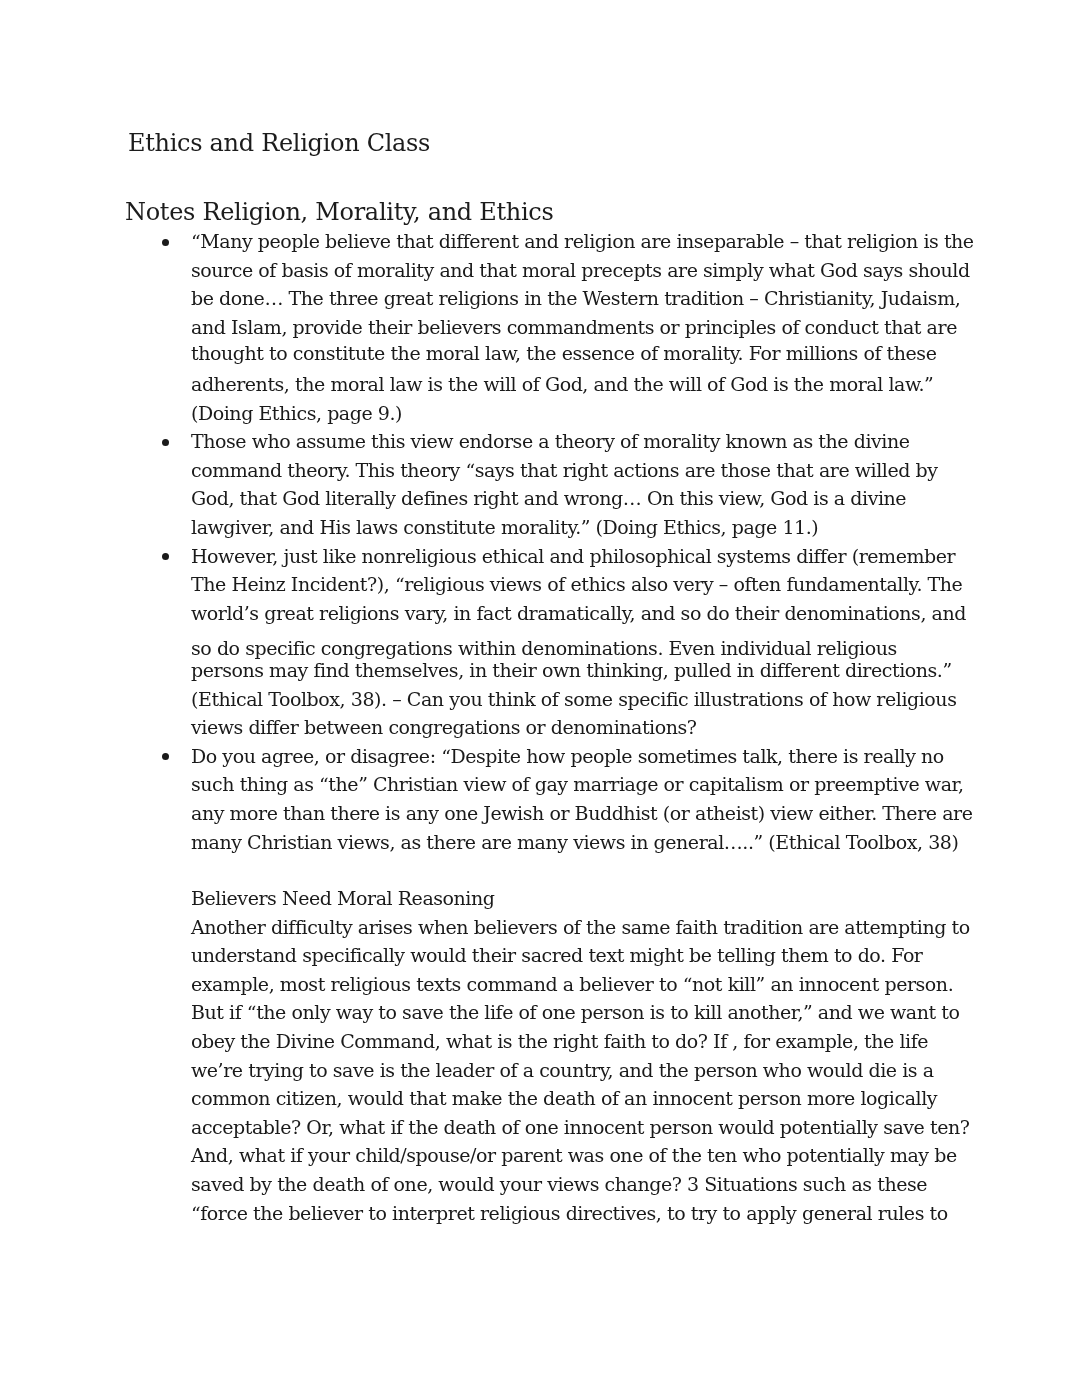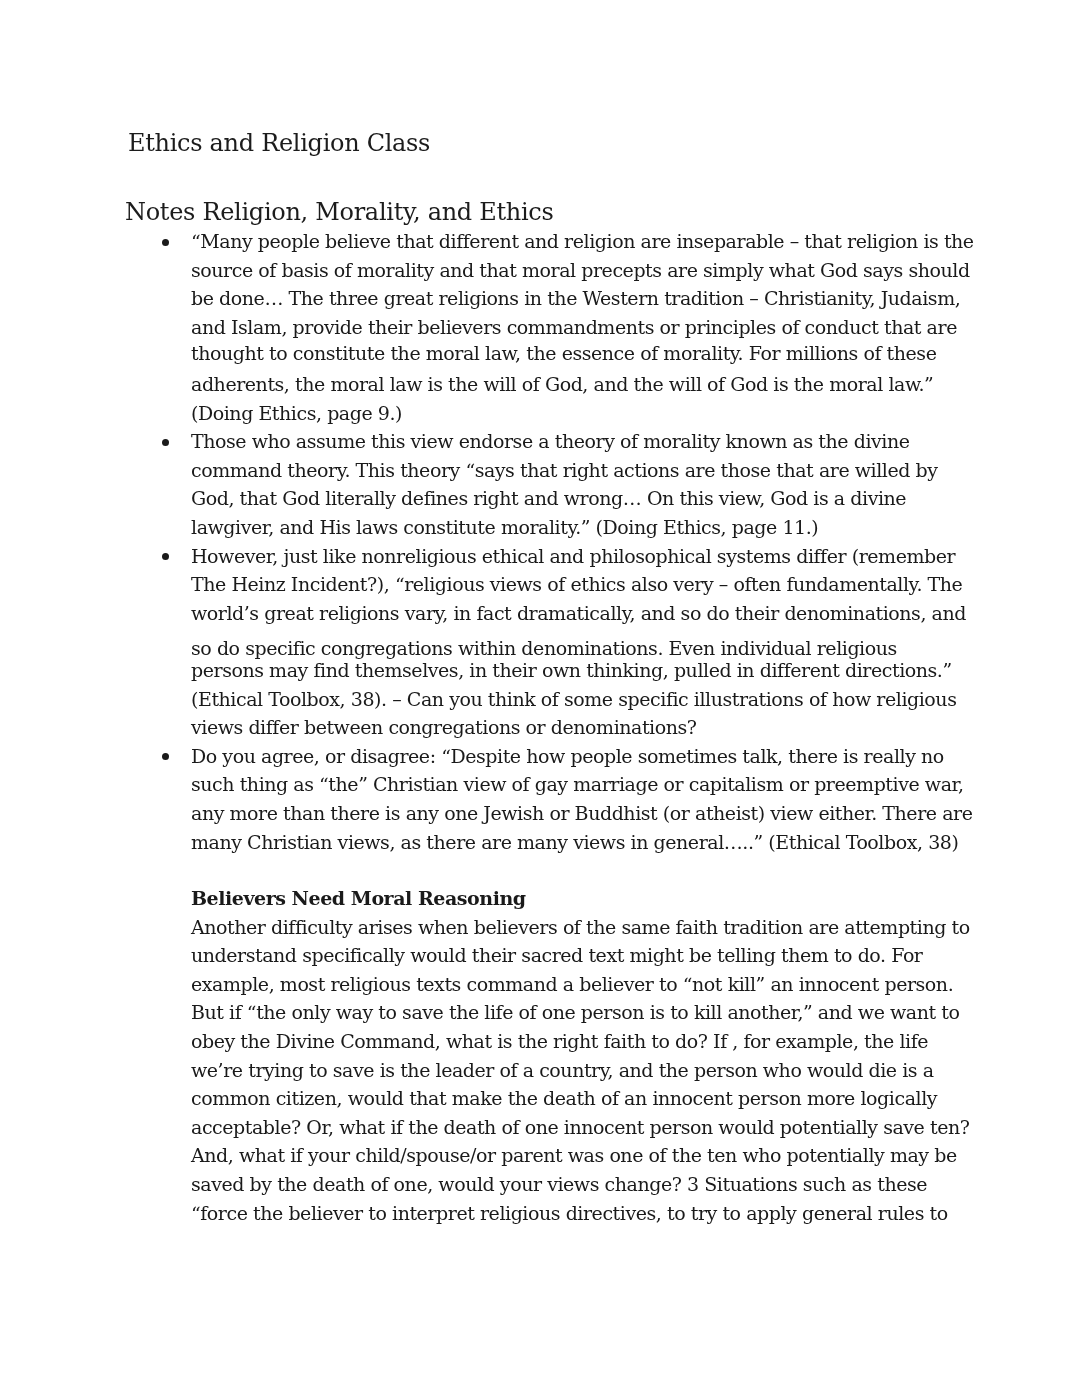--- a/index.html
+++ b/index.html
@@ -46,21 +46,21 @@
     .line {
       position: absolute;
       left: 191px;
       font-size: 19px;
       line-height: 28.6px;
       white-space: nowrap;
       color: #1a1a1a;
       letter-spacing: -0.45px;
     }
     .bold {
-      font-weight: bold;
+      font-weight: normal;
     }
   </style>
 </head>
 <body>
 
 <div class="page">
   <div class="title-line" id="title1">Ethics and Religion Class</div>
   <div class="title-line" id="title2">Notes Religion, Morality, and Ethics</div>
 
   <div class="bullet-list">

